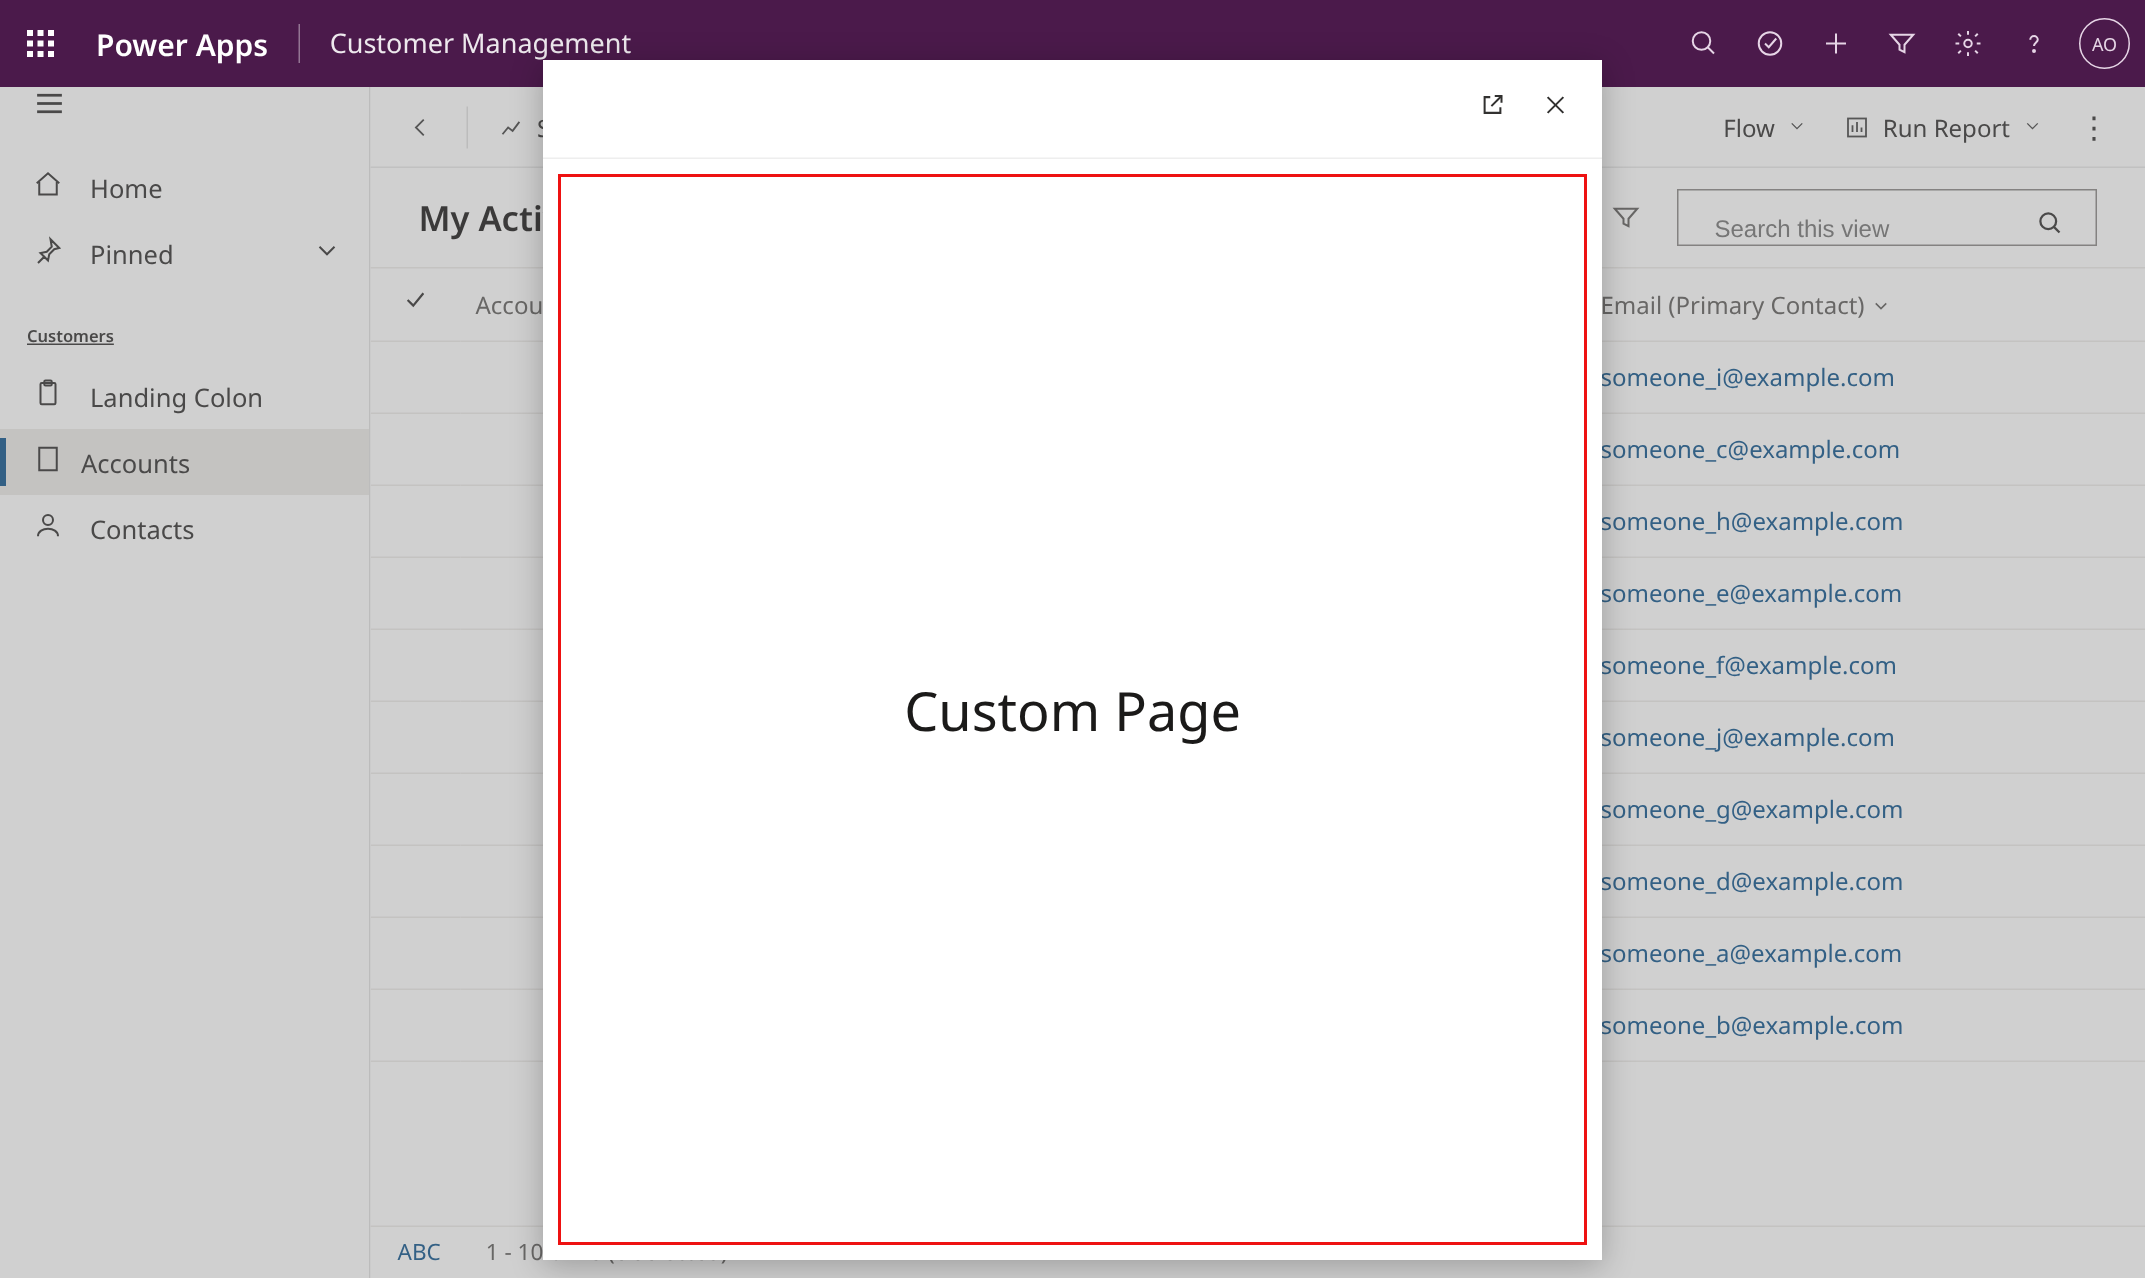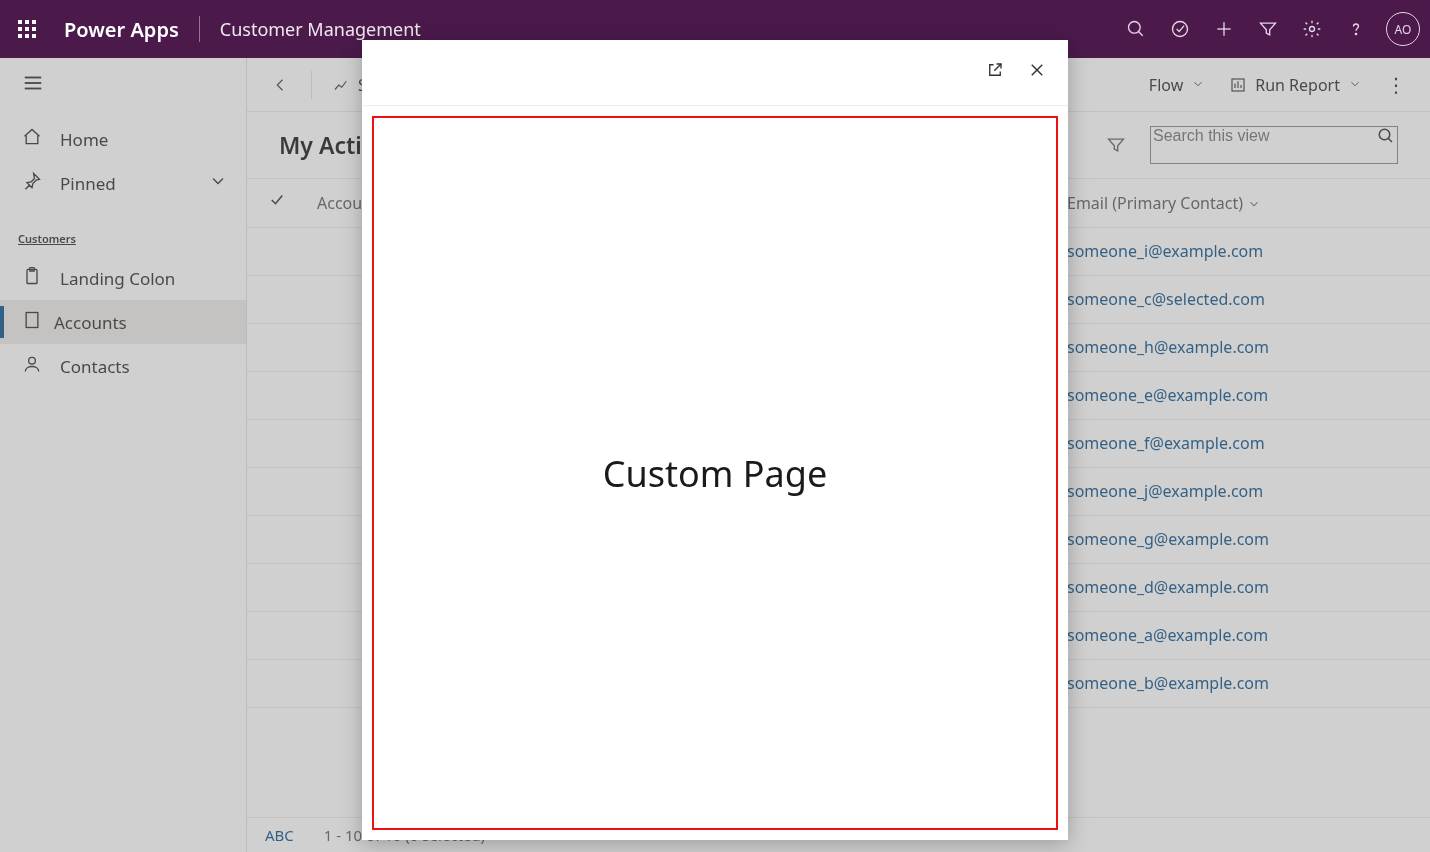--- a/index.html
+++ b/index.html
@@ -35,21 +35,20 @@
   
   .body {
     position: relative;
     height: 794px;
     display: flex;
   }
 
   
   .sidebar {
     width: 247px; height:100%; border-right:1px solid #e1e1e1;
-    padding-top: 14px;
     background:#fff;
     font-size: 17px; color:#323130;
   }
   .hamburger { margin-left: 22px; margin-bottom: 18px; }
   .hamburger svg { width:22px; height:22px; stroke:#323130; fill:none; stroke-width:2; }
   .nav-item {
     display:flex; align-items:center;
     height:44px; padding-left:22px; gap:18px;
     position:relative;
   }
@@ -79,22 +78,22 @@
 
   .viewbar {
     height:66px; display:flex; align-items:center; padding:0 32px;
     gap:16px;
   }
   .view-title { font-size:23px; font-weight:600; color:#1b1a19; }
   .viewbar .spacer { flex:1; }
   .filter-btn { width:36px; height:36px; display:flex; align-items:center; justify-content:center; }
   .filter-btn svg { width:20px; height:20px; stroke:#605e5c; fill:none; stroke-width:1.6; }
   .searchbox {
-    width:248px; height:38px; border:1px solid #8a8886;
-    display:flex; align-items:flex-start; padding:0 2px; gap:8px;
+    width:280px; height:38px; border:1px solid #8a8886;
+    display:flex; align-items:flex-end; padding:0 24px; gap:8px;
     color:#605e5c; font-size:16px;
   }
   .searchbox input { border:none; outline:none; flex:1; font-size:16px; color:#323130; background:transparent; }
   .searchbox svg { width:18px; height:18px; stroke:#323130; fill:none; stroke-width:2; }
 
   
   .tablewrap { flex:1; overflow:hidden; border-top:1px solid #edebe9; border-bottom:1px solid #edebe9; position:relative; }
   table { width:100%; border-collapse:collapse; table-layout:fixed; }
   th, td {
     text-align:left; font-size:16px; height:48px;
@@ -371,21 +370,21 @@
             <tr>
               <td class="col-check"></td>
               <td class="col-name link"></td>
               <td class="col-contact link">Jules (sample)</td>
               <td class="col-email link">someone_i@example.com</td>
             </tr>
             <tr>
               <td class="col-check"></td>
               <td class="col-name link"></td>
               <td class="col-contact link">Anderson (sample)</td>
-              <td class="col-email link">someone_c@selected.com</td>
+              <td class="col-email link">someone_c@example.com</td>
             </tr>
             <tr>
               <td class="col-check"></td>
               <td class="col-name link"></td>
               <td class="col-contact link">Solomon (sample)</td>
               <td class="col-email link">someone_h@example.com</td>
             </tr>
             <tr>
               <td class="col-check"></td>
               <td class="col-name link"></td>

